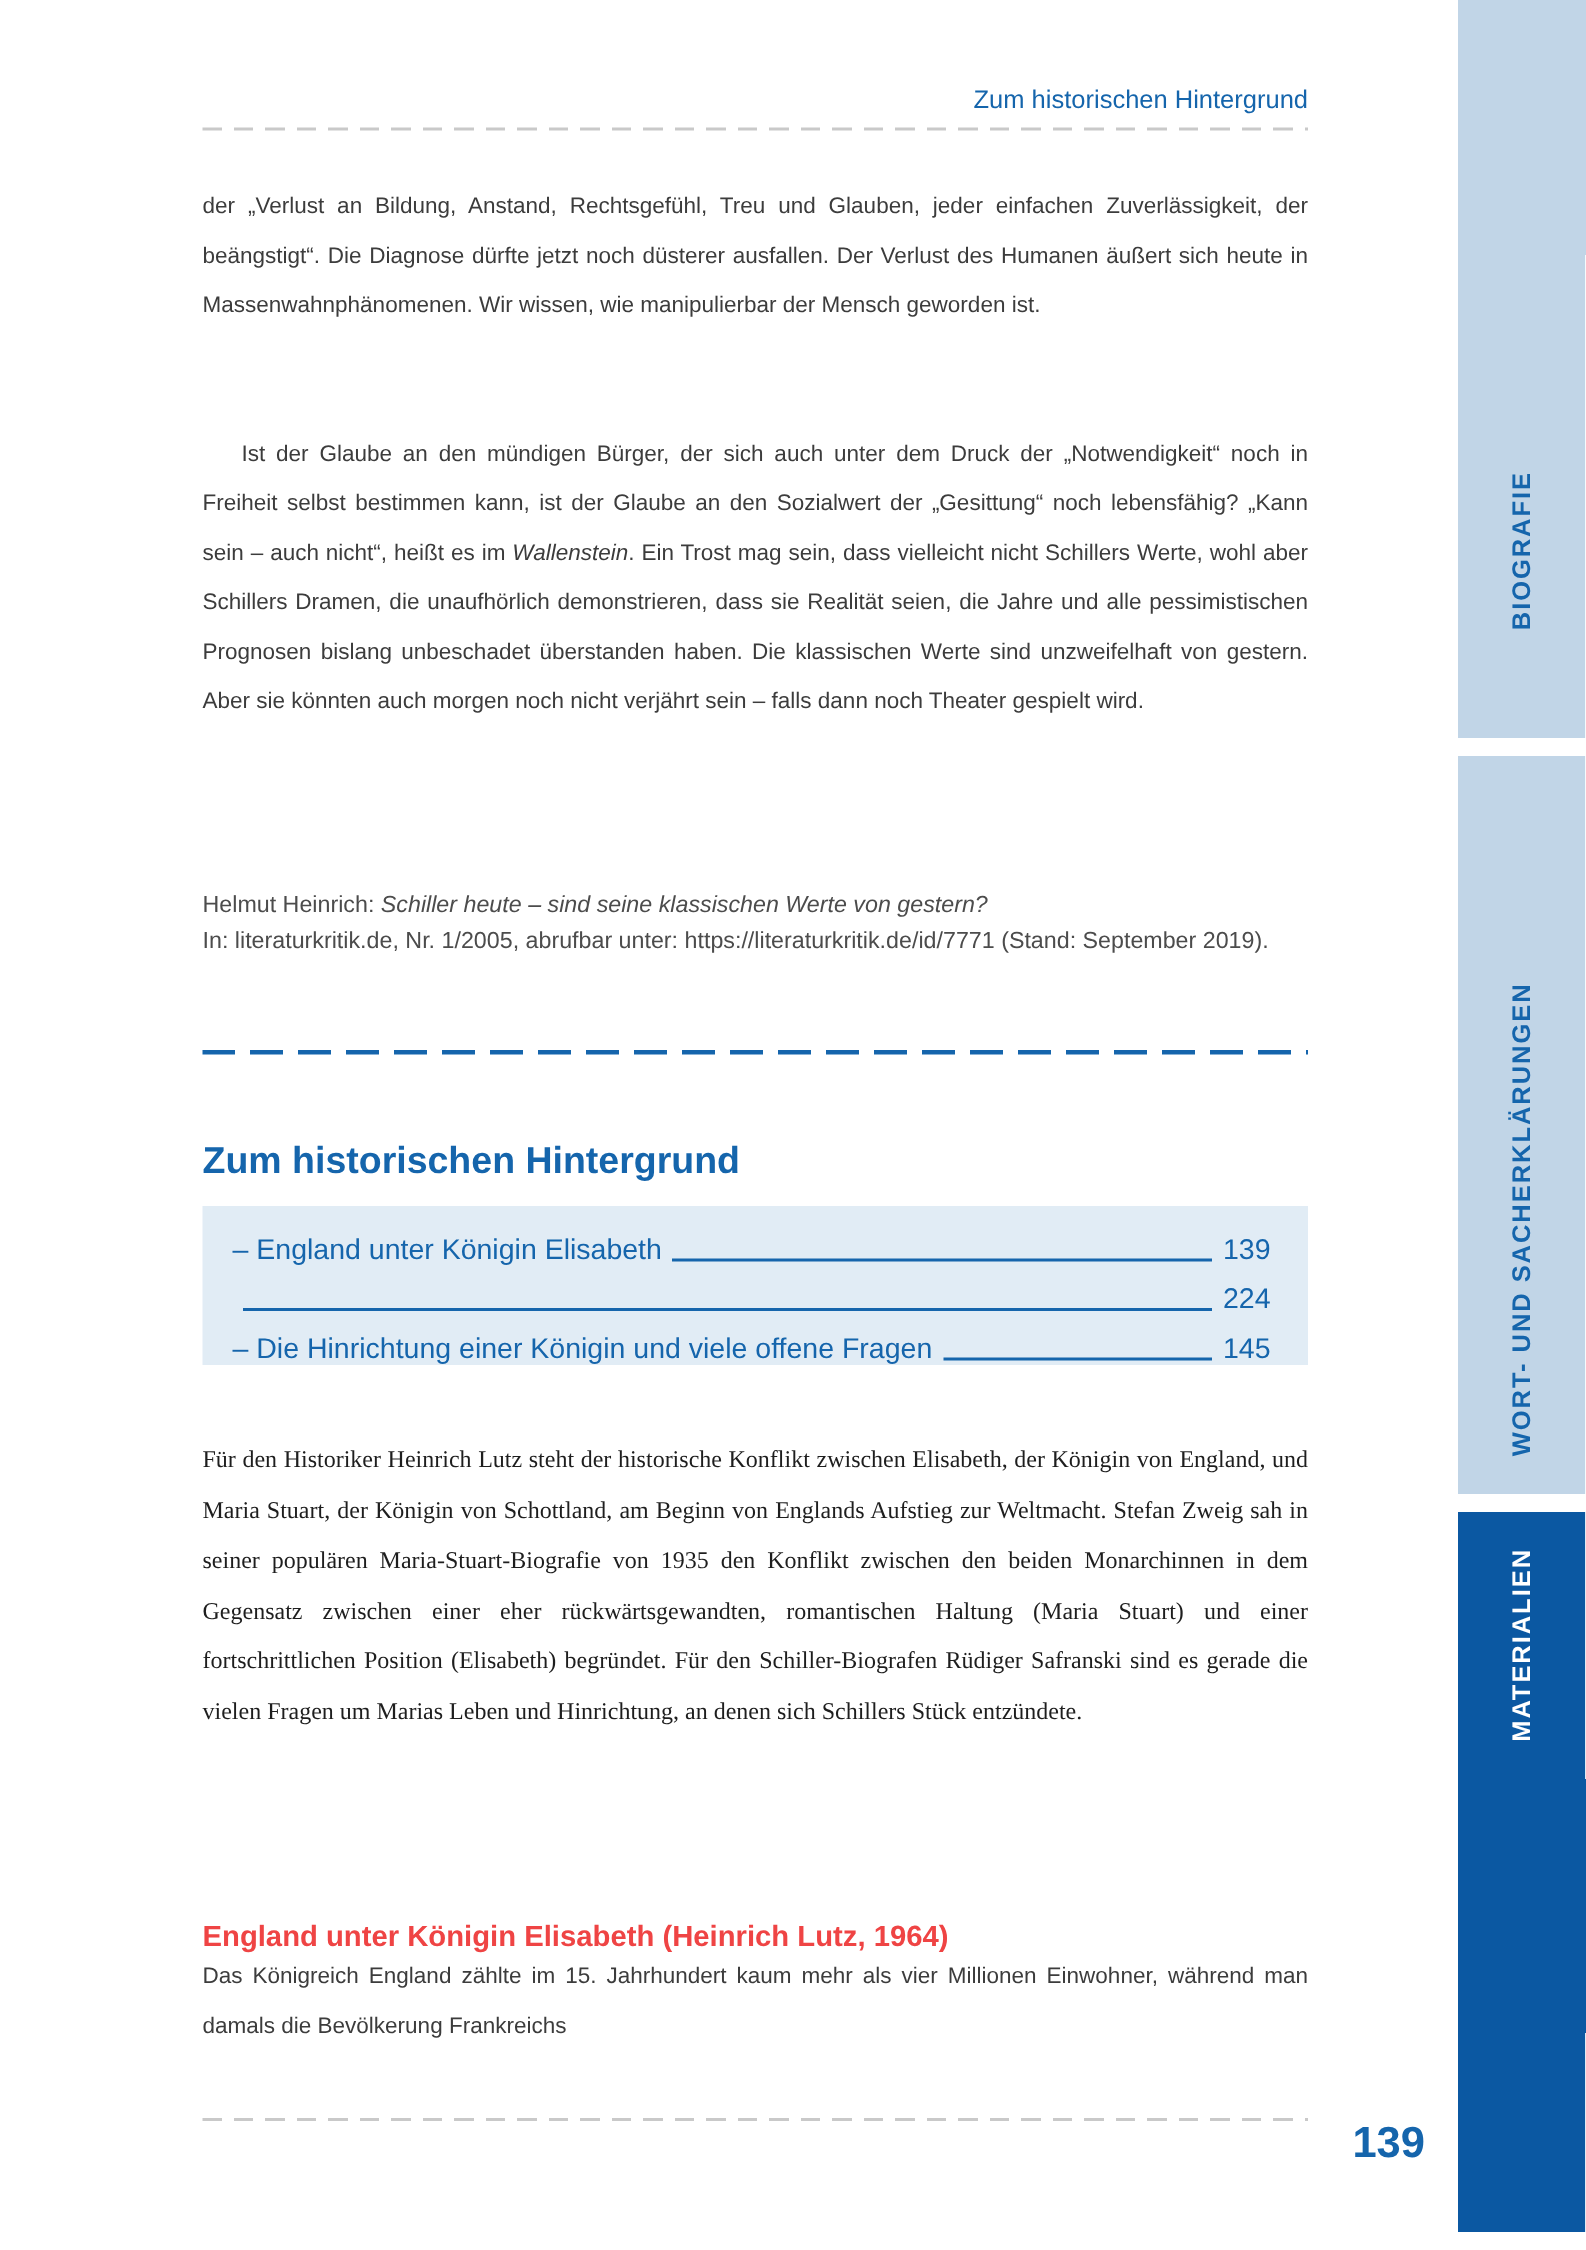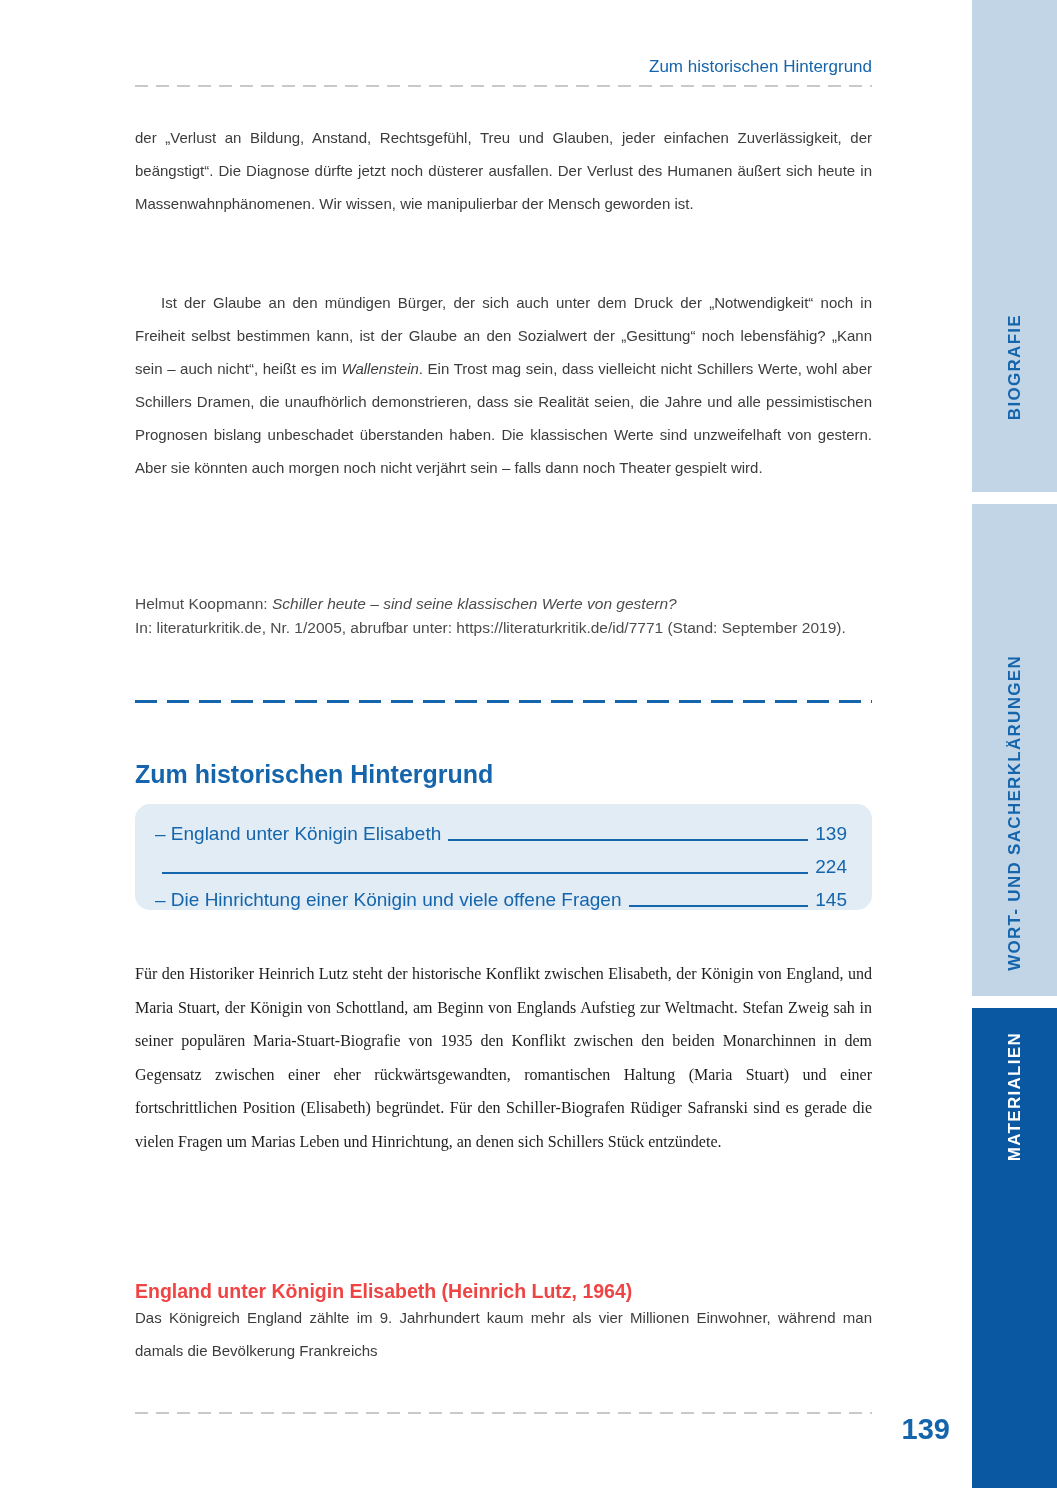--- a/index.html
+++ b/index.html
@@ -32,21 +32,21 @@
 
   
   .citation{top:576px;font-size:15.5px;line-height:24px;color:#4c4c4c;text-align:left;}
 
   
   .section-heading{top:738px;font-size:25px;font-weight:bold;color:#1565ac;line-height:30px;}
   .sub-heading{top:1257px;font-size:19.5px;font-weight:bold;color:#ef4444;line-height:28px;}
 
   
   .toc-box{top:804px;height:106px;background:#e1ecf5;box-sizing:border-box;
-    padding:13px 25px 0 20px;border-radius:15px;}
+    padding:13px 25px 0 20px;}
   .toc-row{display:flex;align-items:baseline;color:#1565ac;font-size:19px;line-height:33px;}
   .toc-label{white-space:nowrap;}
   .toc-leader{flex:1;border-bottom:2px solid #1565ac;margin:0 7px;align-self:flex-end;
     margin-bottom:9px;min-width:30px;}
   .toc-page{white-space:nowrap;}
 
   
   .footer-title{top:1508px;font-size:16px;font-weight:bold;letter-spacing:2.5px;color:#9d9d9d;}
   .page-number{position:absolute;top:1413px;right:107px;font-size:29px;font-weight:bold;
     color:#1565ac;line-height:32px;}
@@ -67,21 +67,21 @@
 <body>
 
 <div class="page">
 
   <div class="block running-header">Zum historischen Hintergrund</div>
   <div class="block rule-gray"></div>
 
   <p class="block sans-par par1">der „Verlust an Bildung, Anstand, Rechtsgefühl, Treu und Glauben, jeder einfachen Zuverlässigkeit, der beängstigt“. Die Diagnose dürfte jetzt noch düsterer ausfallen. Der Verlust des Humanen äußert sich heute in Massenwahnphänomenen. Wir wissen, wie manipulierbar der Mensch geworden ist.</p>
   <p class="block sans-par par2"><span>Ist der Glaube an den mündigen Bürger, der sich auch unter dem Druck der „Notwendigkeit“ noch in Freiheit selbst bestimmen kann, ist der Glaube an den Sozialwert der „Gesittung“ noch lebensfähig? „Kann sein – auch nicht“, heißt es im </span><span class="italic">Wallenstein</span><span>. Ein Trost mag sein, dass vielleicht nicht Schillers Werte, wohl aber Schillers Dramen, die unaufhörlich demonstrieren, dass sie Realität seien, die Jahre und alle pessimistischen Prognosen bislang unbeschadet überstanden haben. Die klassischen Werte sind unzweifelhaft von gestern. Aber sie könnten auch morgen noch nicht verjährt sein – falls dann noch Theater gespielt wird.</span></p>
 
-  <p class="block citation"><span>Helmut Koopmann: </span><span class="italic">Schiller heute – sind seine klassischen Werte von gestern?</span><br>
+  <p class="block citation"><span>Helmut Heinrich: </span><span class="italic">Schiller heute – sind seine klassischen Werte von gestern?</span><br>
     <span>In: literaturkritik.de, Nr. 1/2005, abrufbar unter: https://literaturkritik.de/id/7771 (Stand: September 2019).</span></p>
 
   <div class="block rule-blue"></div>
 
   <h2 class="block section-heading">Zum historischen Hintergrund</h2>
 
   <div class="block toc-box">
     <div class="toc-row">
       <span class="toc-label">– England unter Königin Elisabeth</span>
       <span class="toc-leader"></span>
@@ -95,21 +95,21 @@
       <span class="toc-label">– Die Hinrichtung einer Königin und viele offene Fragen</span>
       <span class="toc-leader"></span>
       <span class="toc-page">145</span>
     </div>
   </div>
 
   <p class="block serif-par">Für den Historiker Heinrich Lutz steht der historische Konflikt zwischen Elisabeth, der Königin von England, und Maria Stuart, der Königin von Schottland, am Beginn von Englands Aufstieg zur Weltmacht. Stefan Zweig sah in seiner populären Maria-Stuart-Biografie von 1935 den Konflikt zwischen den beiden Monarchinnen in dem Gegensatz zwischen einer eher rückwärtsgewandten, romantischen Haltung (Maria Stuart) und einer fortschrittlichen Position (Elisabeth) begründet. Für den Schiller-Biografen Rüdiger Safranski sind es gerade die vielen Fragen um Marias Leben und Hinrichtung, an denen sich Schillers Stück entzündete.</p>
 
   <h3 class="block sub-heading">England unter Königin Elisabeth (Heinrich Lutz, 1964)</h3>
 
-  <p class="block sans-par par4">Das Königreich England zählte im 9. Jahrhundert kaum mehr als vier Millionen Einwohner, während man damals die Bevölkerung Frankreichs</p>
+  <p class="block sans-par par4">Das Königreich England zählte im 15. Jahrhundert kaum mehr als vier Millionen Einwohner, während man damals die Bevölkerung Frankreichs</p>
 
   <div class="block rule-footer"></div>
   <div class="block footer-title">MARIA STUART</div>
   <div class="page-number">139</div>
 
   <div class="tab tab-light tab-biografie">
     <span class="tab-label">BIOGRAFIE</span>
   </div>
   <div class="tab tab-light tab-wort">
     <span class="tab-label">WORT- UND SACHERKLÄRUNGEN</span>

